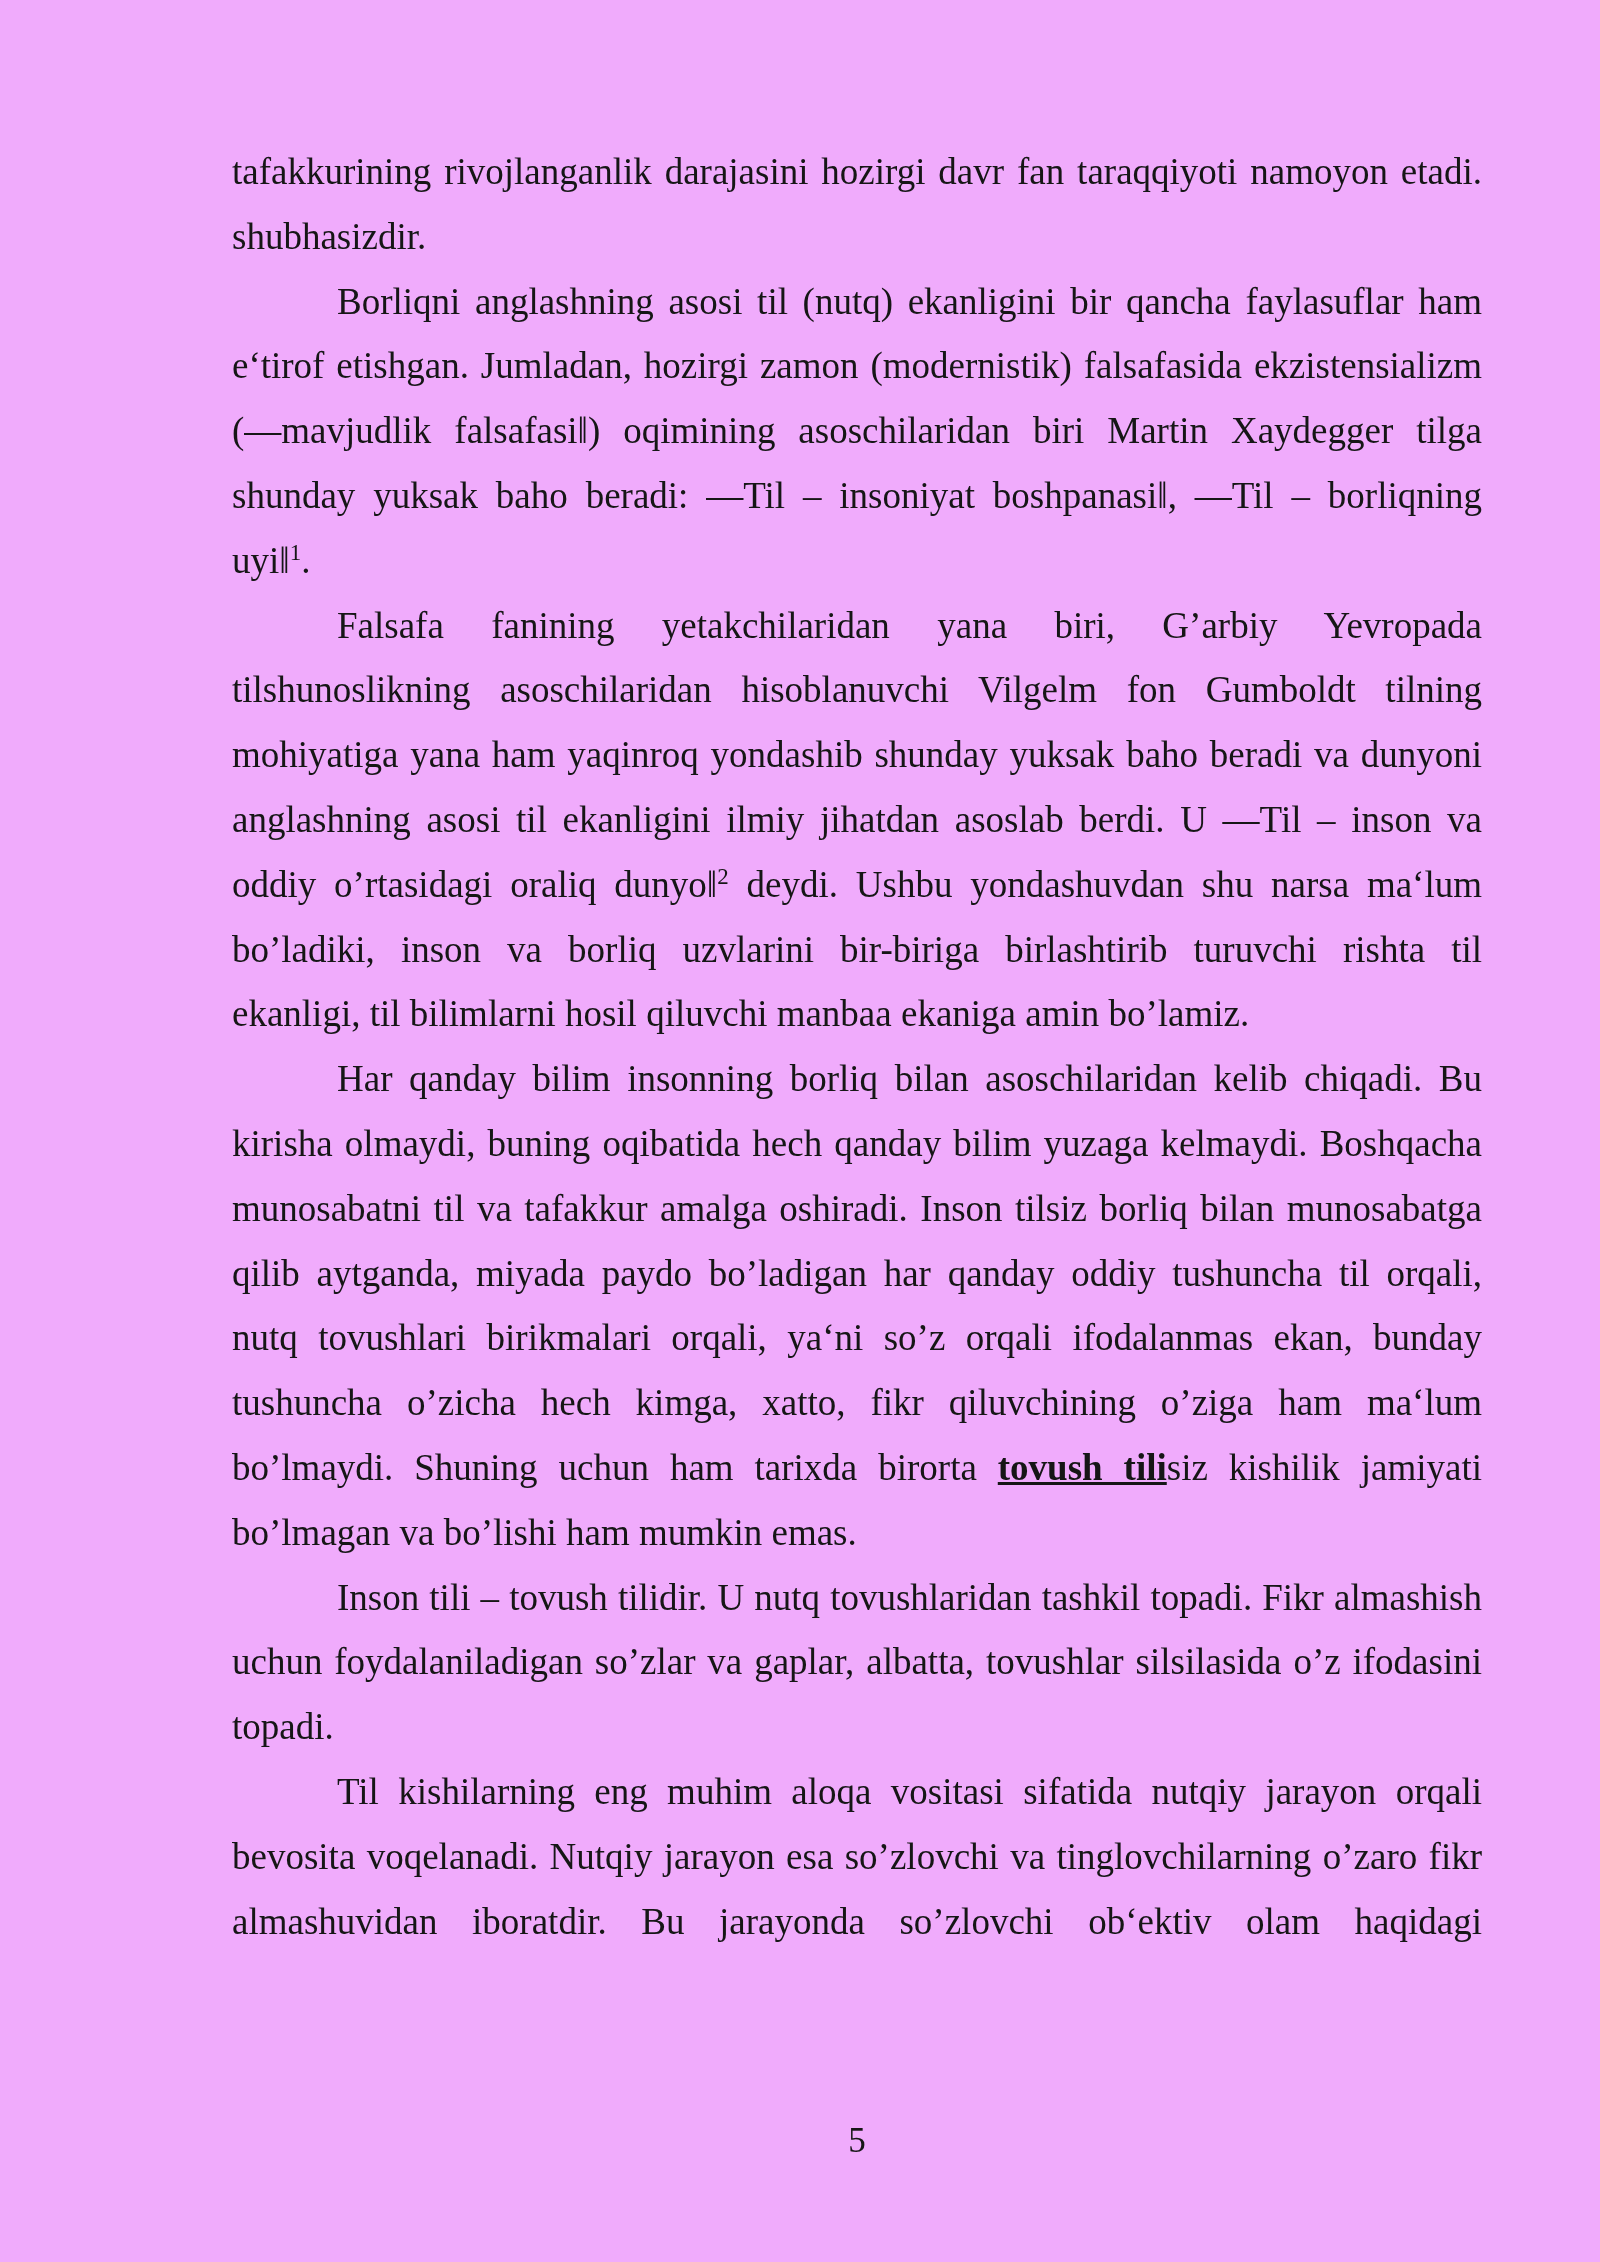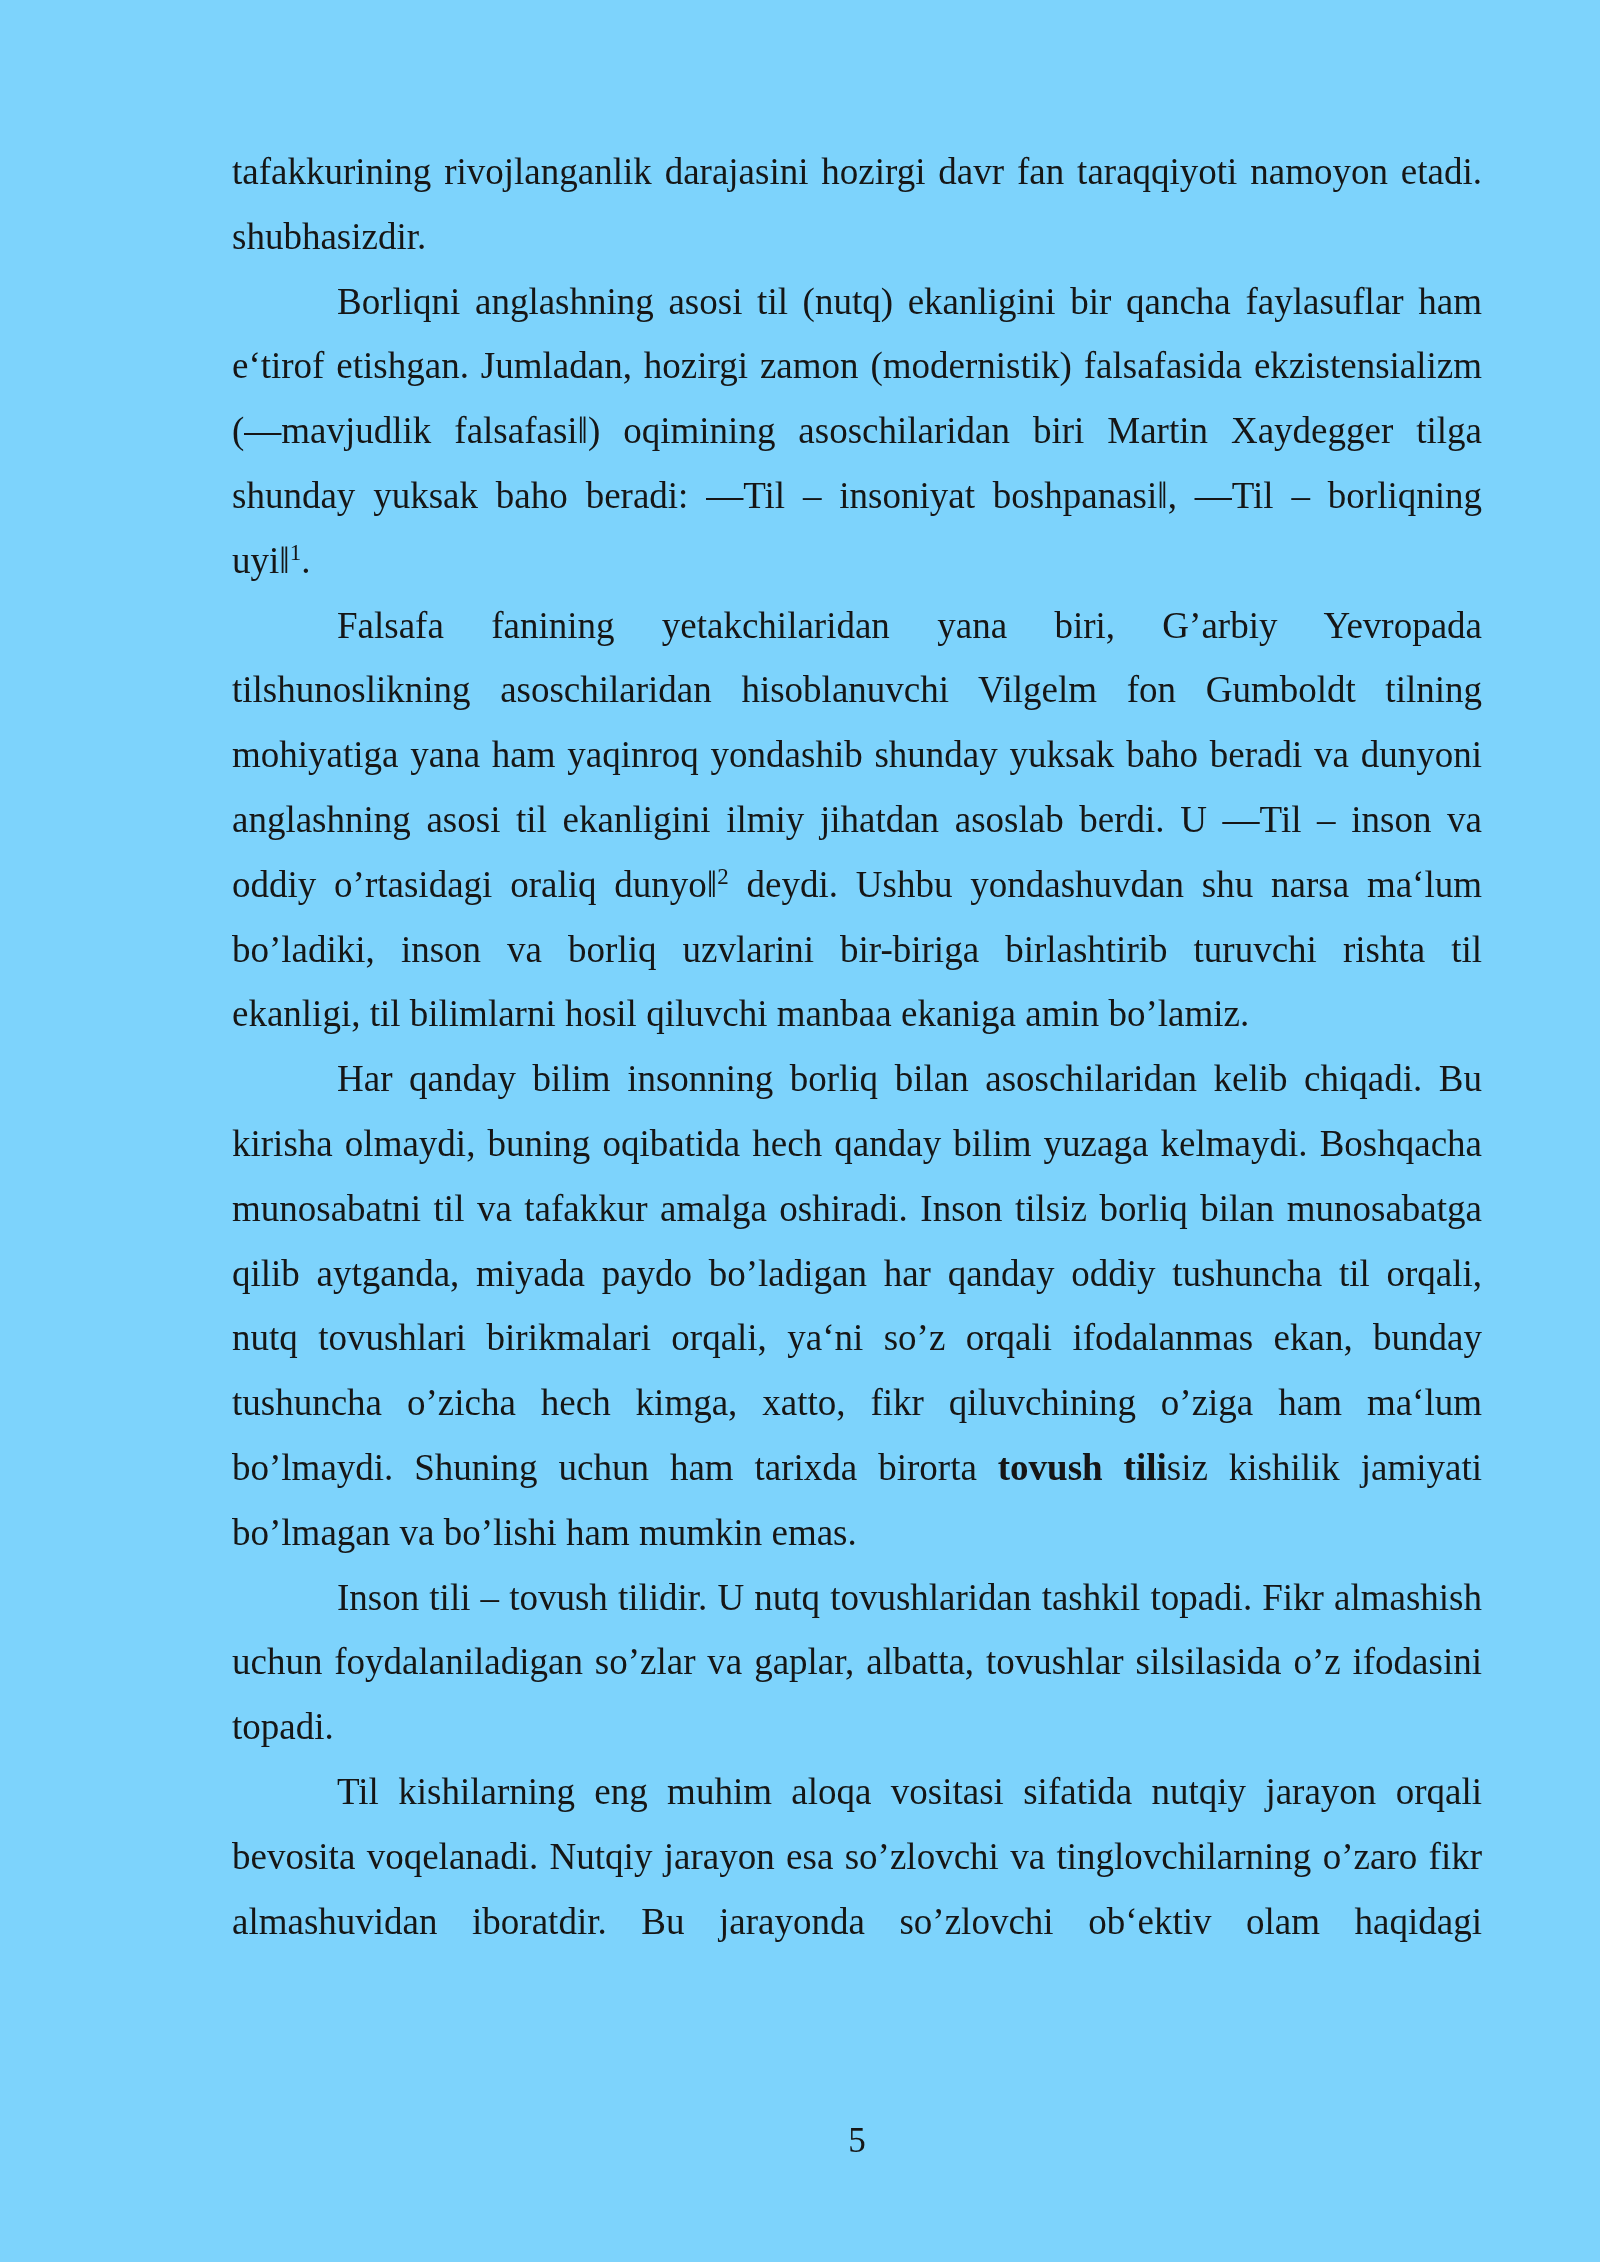--- a/index.html
+++ b/index.html
@@ -3,40 +3,40 @@
 <meta charset="utf-8">
 <style>
   html,body{margin:0;padding:0;}
   body{
     width:1600px;height:2262px;
     background:#ffffff;
     position:relative;
     font-family:"Liberation Serif","DejaVu Serif",serif;
     color:#161616;
   }
-  .page{position:absolute;left:0;top:0;width:1600px;height:2262px;background:#7dd3fc;}
+  .page{position:absolute;left:0;top:0;width:1600px;height:2262px;background:#f0abfc;}
   .text-block{
     position:absolute;left:232px;top:140px;width:1250px;
   }
   .para{margin:0;padding:0;}
   .line{
     font-size:37px;
     line-height:64.8px;
     height:64.8px;
     overflow:hidden;
     text-align:justify;
     text-align-last:justify;
   }
   .line-last{
     text-align-last:left;
   }
   .line-indent{
     text-indent:105px;
   }
-  .b{font-weight:bold;}
+  .b{font-weight:bold;text-decoration:underline;}
   .sup{
     vertical-align:super;
     font-size:0.62em;
     line-height:0;
   }
   .page-number{
     position:absolute;
     top:2108px;left:232px;width:1250px;
     text-align:center;
     font-size:35px;

